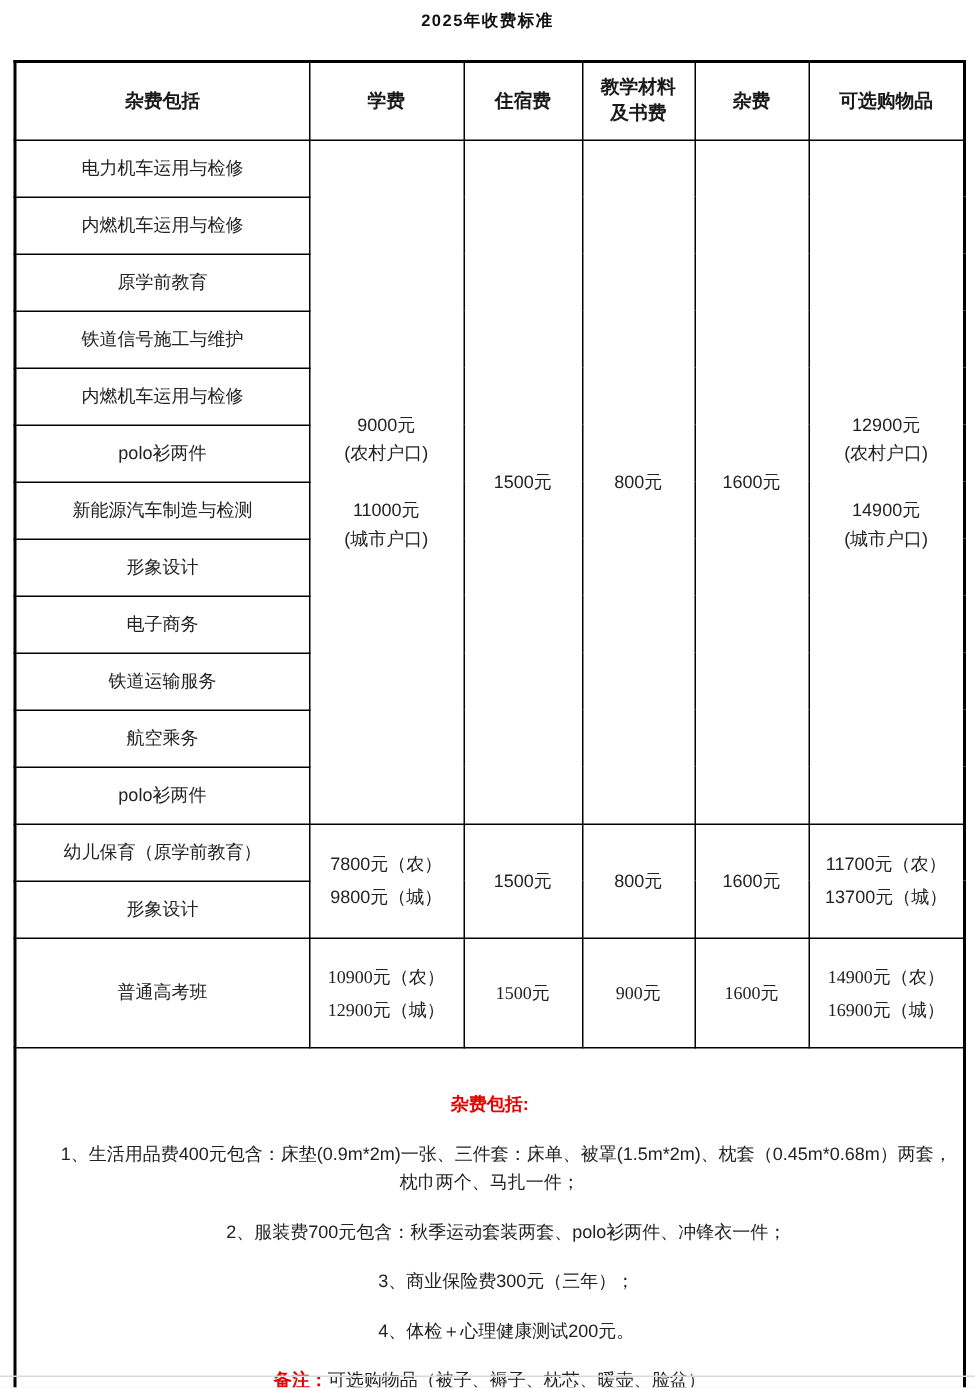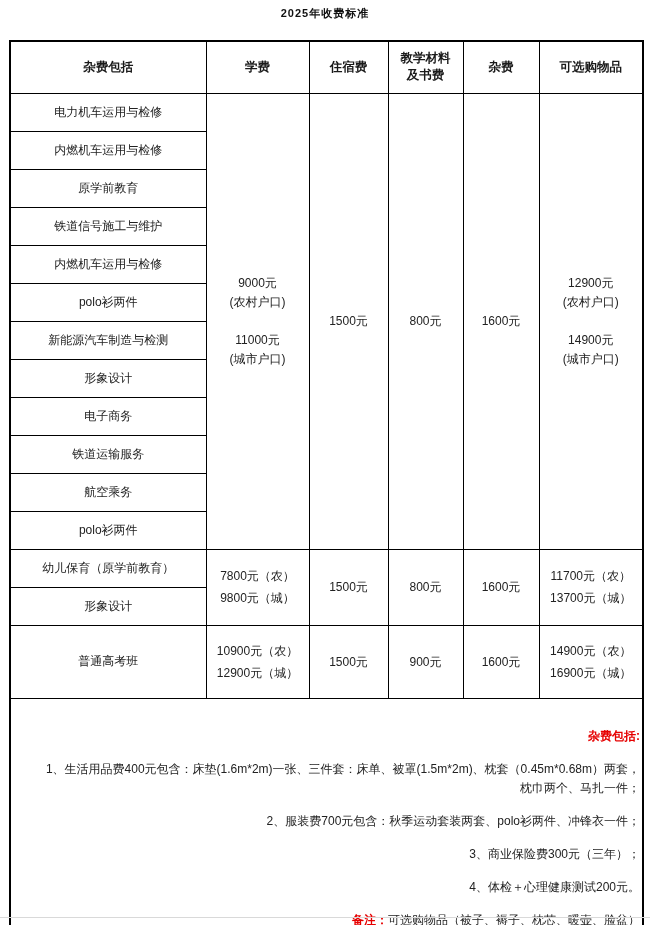--- a/index.html
+++ b/index.html
@@ -41,37 +41,36 @@
     white-space: pre-line;
     overflow: hidden;
   }
   table.fees th {
     font-weight: bold;
     font-size: 12.5px;
     line-height: 17px;
   }
   tr.hdr   { height: 52px; }
   tr.r38   { height: 38px; }
-  tr.r73   { height: 73px; }
+  tr.r73   { height: 73px; font-family: Liberation Serif, serif; }
   td.major { font-size: 12px; color: #222; }
   td.merged { line-height: 19px; color: #222; margin-top: 40px; }
   td.merged2 { line-height: 22px; color: #222; }
   td.notes-cell {
     height: 205px;
     text-align: left;
     vertical-align: top;
     padding: 7px 8px 6px 8px;
     white-space: normal;
   }
   .notes p {
     font-size: 12px;
     line-height: 19px;
     margin: 0;
     color: #222;
-    text-align: right;
   }
   .note-head { font-weight: bold; }
   .red { color: #e60000; font-weight: bold; }
   .note-item { text-indent: 22px; }
   .page-separator {
     position: absolute;
     left: 0;
     top: 917px;
     width: 650px;
     border-top: 1px solid #d9d9d9;
@@ -177,21 +176,21 @@
       <td class="merged2">900元</td>
       <td class="merged2">1600元</td>
       <td class="merged2">14900元（农）
 16900元（城）</td>
     </tr>
 
     <tr>
       <td class="notes-cell" colspan="6">
         <div class="notes">
           <p class="note-head"><span class="red">杂费包括:</span></p>
-          <p class="note-item">1、生活用品费400元包含：床垫(1.6m*2m)一张、三件套：床单、被罩(1.5m*2m)、枕套（0.45m*0.68m）两套，枕巾两个、马扎一件；</p>
+          <p class="note-item">1、生活用品费400元包含：床垫(0.9m*2m)一张、三件套：床单、被罩(1.5m*2m)、枕套（0.45m*0.68m）两套，枕巾两个、马扎一件；</p>
           <p class="note-item">2、服装费700元包含：秋季运动套装两套、polo衫两件、冲锋衣一件；</p>
           <p class="note-item">3、商业保险费300元（三年）；</p>
           <p class="note-item">4、体检＋心理健康测试200元。</p>
           <p><span class="red">备注：</span><span>可选购物品（被子、褥子、枕芯、暖壶、脸盆）</span></p>
           
           
           
         </div>
       </td>
     </tr>

